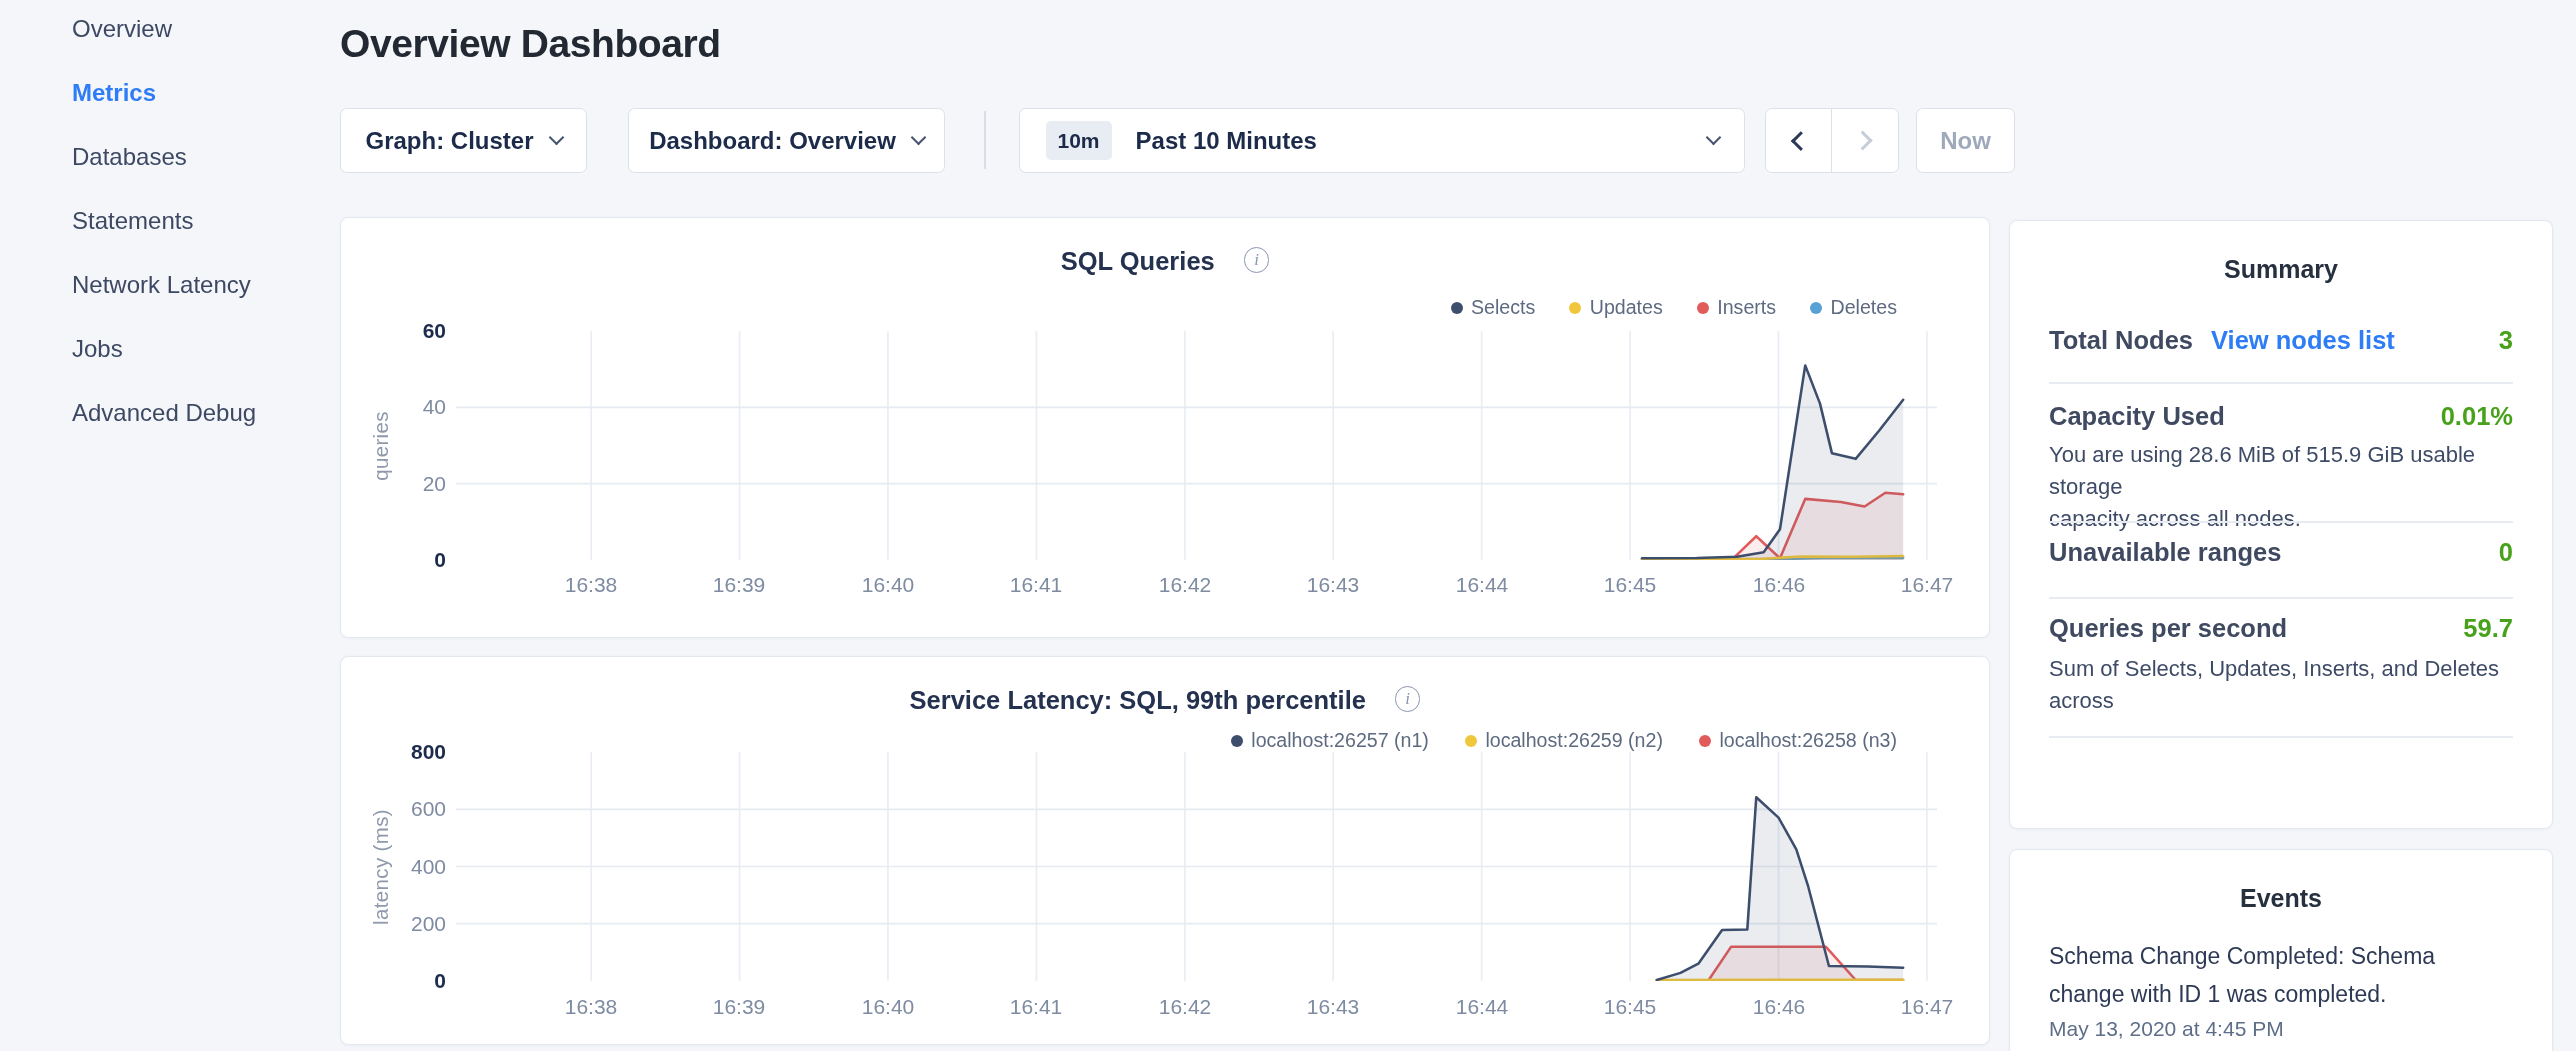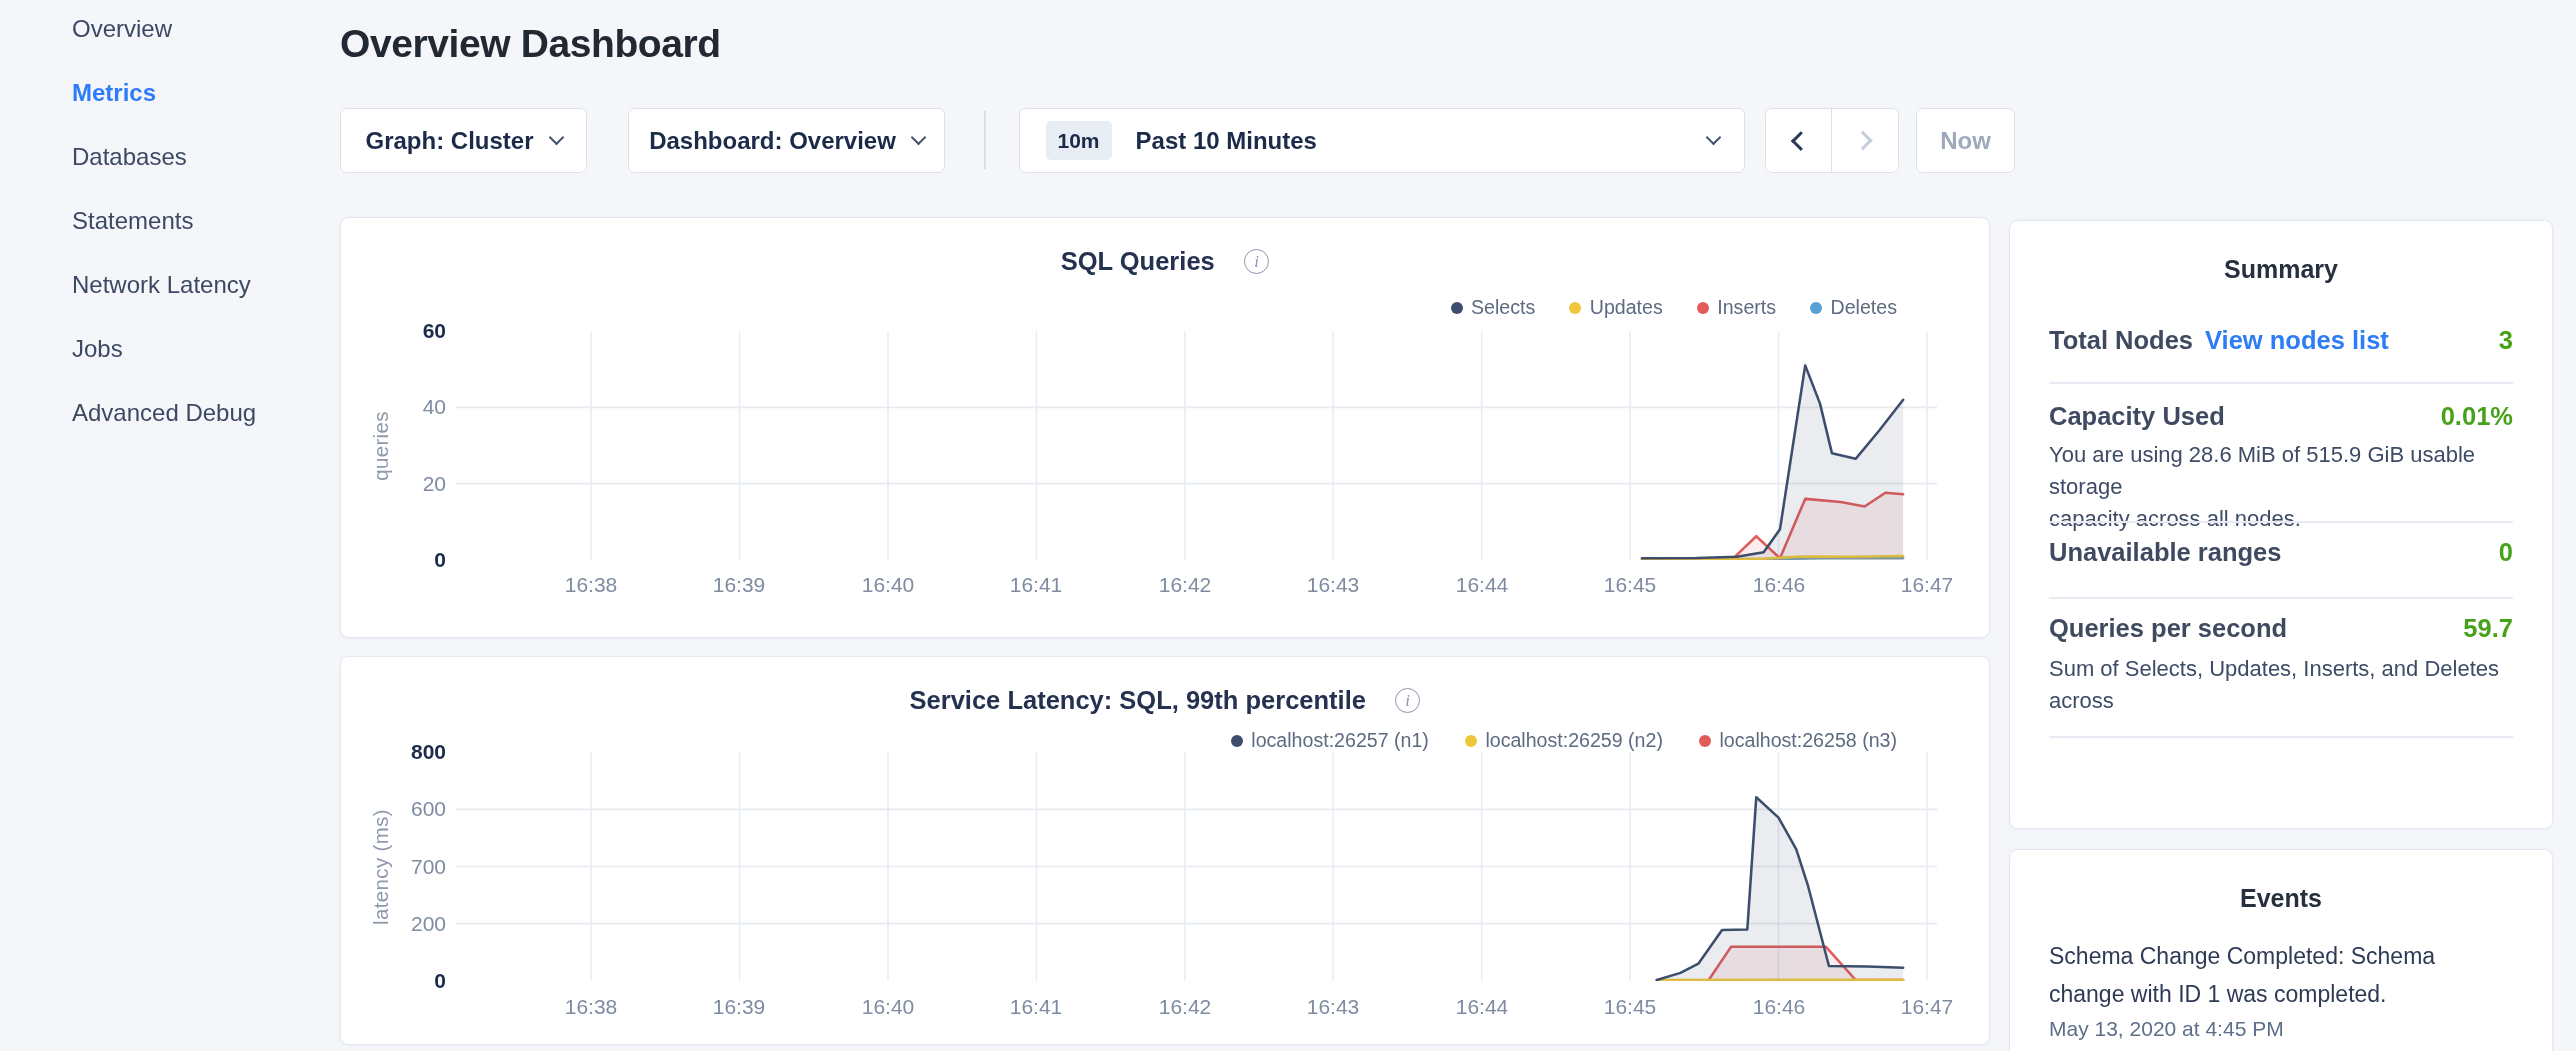--- a/index.html
+++ b/index.html
@@ -41,21 +41,21 @@
   #btn-now { left:1916px; width:99px; justify-content:center; color:#9ea9bb; }
   
   .card { position:absolute; background:#fff; border:1.7px solid #e3e8ef; border-radius:8.5px;
     box-shadow:0 0.9px 2.6px rgba(60,70,90,0.05); }
   #chart-card-0 { left:340px; top:217px; width:1650px; height:421px; }
   #chart-card-1 { left:340px; top:656px; width:1650px; height:389px; }
   #summary-card { left:2009px; top:220px; width:544px; height:609px; }
   #events-card  { left:2009px; top:849px; width:544px; height:255px; }
   
   .chart-title-row { position:absolute; top:29px; left:0; right:0; display:flex;
-    justify-content:center; align-items:center; gap:29px; }
+    justify-content:center; gap:29px; }
   .chart-title { font-size:25.5px; font-weight:700; color:#24314f; }
   .info-icon { width:25.5px; height:25.5px; border:1.7px solid #8a96ae; border-radius:50%;
     color:#8a96ae; display:flex; align-items:center; justify-content:center;
     font-size:17px; font-family:"Liberation Serif", serif; font-style:italic; cursor:pointer; }
   .legend { position:absolute; right:92px; display:flex; gap:34px; align-items:center; }
   #chart-card-0 .legend { top:78px; }
   #chart-card-1 .legend { top:72px;gap:36px; }
   .legend-item { display:flex; align-items:center; gap:8.5px; font-size:19.6px; color:#5d6a80; cursor:pointer; }
   .legend-item .dot { width:12px; height:12px; border-radius:50%; display:inline-block; }
   .plot-area { position:absolute; left:115px; width:1481px; height:229px; }
@@ -66,21 +66,21 @@
   #chart-card-0 .axis-ylabel { top:228px; }
   #chart-card-1 .axis-ylabel { top:210px; }
   .xtick { position:absolute; transform:translateX(-50%); font-size:21px; color:#7e8ba1; }
   .ytick { position:absolute; left:0; width:105px; text-align:right; transform:translateY(-50%);
     font-size:21px; color:#7e8ba1; }
   .ytick.strong { color:#1d2c4c; font-weight:700; }
   
   .panel-title { position:absolute; top:34px; left:0; right:0; text-align:center;
     font-size:25px; font-weight:700; color:#27303f; }
   .sum-row { position:absolute; left:39px; right:39px; display:flex; align-items:center;
-    gap:12px; font-size:25.5px; font-weight:700; color:#3f4a61; white-space:nowrap;text-align:right; }
+    gap:18px; font-size:25.5px; font-weight:700; color:#3f4a61; white-space:nowrap;text-align:right; }
   .sum-value { margin-left:auto; color:#48a11a; }
   .sum-link { color:#2e7cf6; cursor:pointer; text-decoration:none; font-weight:600; }
   .sum-sub { position:absolute; left:39px; right:34px; font-size:22px; line-height:32px;
     color:#3e4b66; font-weight:400; }
   .sum-divider { position:absolute; left:39px; right:39px; height:1.7px; background:#e8ebf1; }
   .event-text { position:absolute; left:39px; right:34px; top:87px; font-size:23px;
     line-height:38px; color:#2e3a55; }
   .event-time { position:absolute; left:39px; top:167px; font-size:21px; color:#5e6d89; }
 </style>
 </head>
@@ -230,21 +230,21 @@
     <div class="xtick" style="left: 547px; top: 338px;">16:40</div>
     <div class="xtick" style="left: 695px; top: 338px;">16:41</div>
     <div class="xtick" style="left: 844px; top: 338px;">16:42</div>
     <div class="xtick" style="left: 992px; top: 338px;">16:43</div>
     <div class="xtick" style="left: 1141px; top: 338px;">16:44</div>
     <div class="xtick" style="left: 1289px; top: 338px;">16:45</div>
     <div class="xtick" style="left: 1438px; top: 338px;">16:46</div>
     <div class="xtick" style="left: 1586px; top: 338px;">16:47</div>
     <div class="ytick strong" style="top: 324px;">0</div>
     <div class="ytick" style="top: 267px;">200</div>
-    <div class="ytick" style="top: 210px;">700</div>
+    <div class="ytick" style="top: 210px;">400</div>
     <div class="ytick" style="top: 152px;">600</div>
     <div class="ytick strong" style="top: 95px; padding-left: 24px;">800</div>
   </section>
 
 <section class="card" id="summary-card">
   <div class="panel-title">Summary</div>
 
   <div class="sum-row" style="top:105px">
     <span>Total Nodes</span>
     <a class="sum-link">View nodes list</a>

